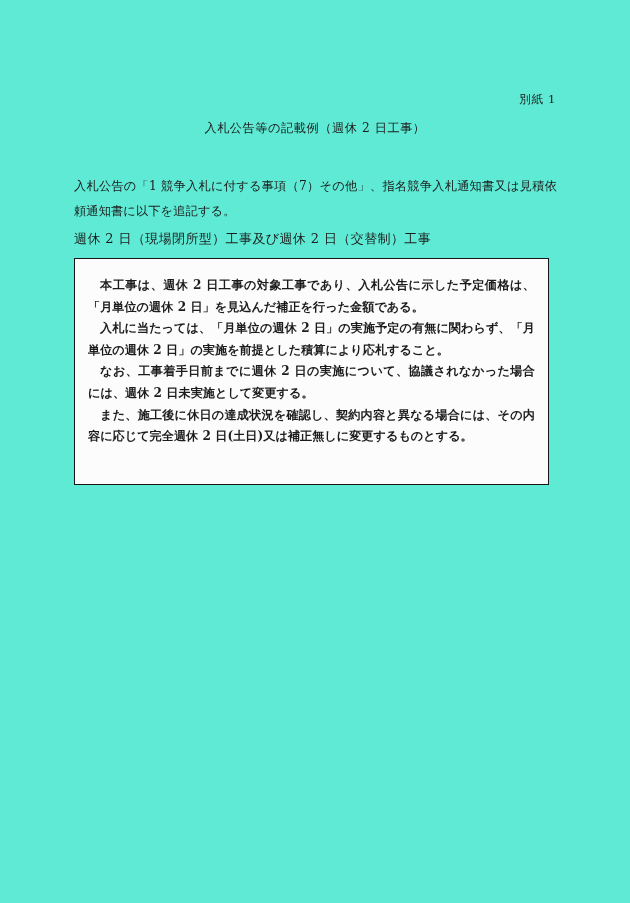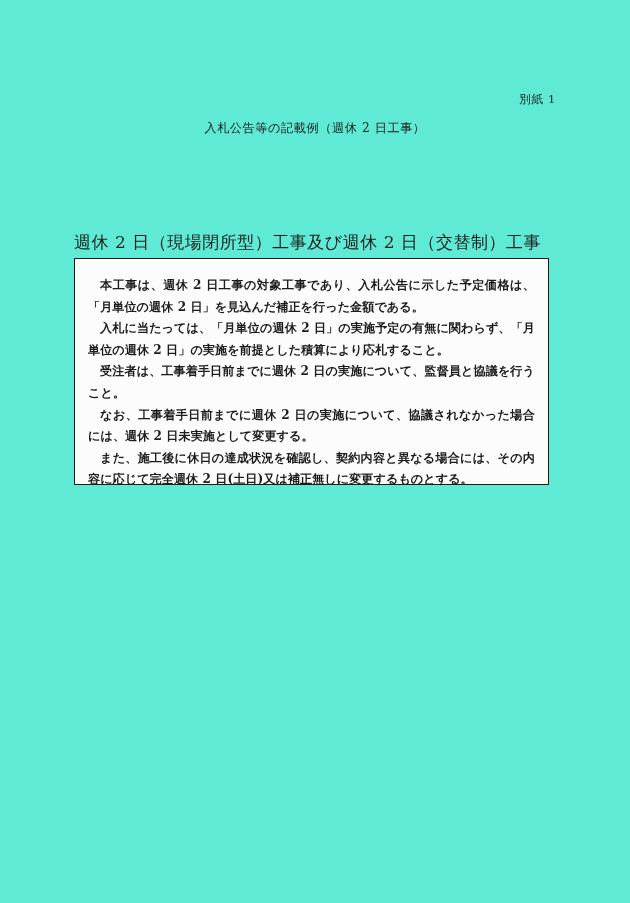--- a/index.html
+++ b/index.html
@@ -62,21 +62,21 @@
   }
   .intro p {
     margin: 0;
   }
 
   
   .sub-heading {
     position: absolute;
     top: 231px;
     left: 74px;
-    font-size: 17px;
+    font-size: 13px;
     letter-spacing: 0.03em;
     line-height: 1.3;
     white-space: nowrap;
   }
 
   
   .clause-box {
     position: absolute;
     left: 74px;
     top: 258px;
@@ -102,26 +102,28 @@
 </style>
 </head>
 <body>
 
 <div class="page">
 
   <div class="doc-header">別紙 1</div>
 
   <div class="doc-title">入札公告等の記載例（週休 2 日工事）</div>
 
+  <div class="intro">
+    <p>入札公告の「1 競争入札に付する事項（7）その他」、指名競争入札通知書又は見積依頼通知書に以下を追記する。</p>
+  </div>
 
   <div class="sub-heading">週休 2 日（現場閉所型）工事及び週休 2 日（交替制）工事</div>
 
   <div class="clause-box">
     <div class="clause-inner">
       <p>本工事は、週休 2 日工事の対象工事であり、入札公告に示した予定価格は、「月単位の週休 2 日」を見込んだ補正を行った金額である。</p>
       <p>入札に当たっては、「月単位の週休 2 日」の実施予定の有無に関わらず、「月単位の週休 2 日」の実施を前提とした積算により応札すること。</p>
-      <p>受注者は、工事着手日前までに週休 2 日の実施について、監督員と協議を行うこと。</p>
       <p>なお、工事着手日前までに週休 2 日の実施について、協議されなかった場合には、週休 2 日未実施として変更する。</p>
       <p>また、施工後に休日の達成状況を確認し、契約内容と異なる場合には、その内容に応じて完全週休 2 日(土日)又は補正無しに変更するものとする。</p>
     </div>
   </div>
 
 </div>
 
 </body></html>

